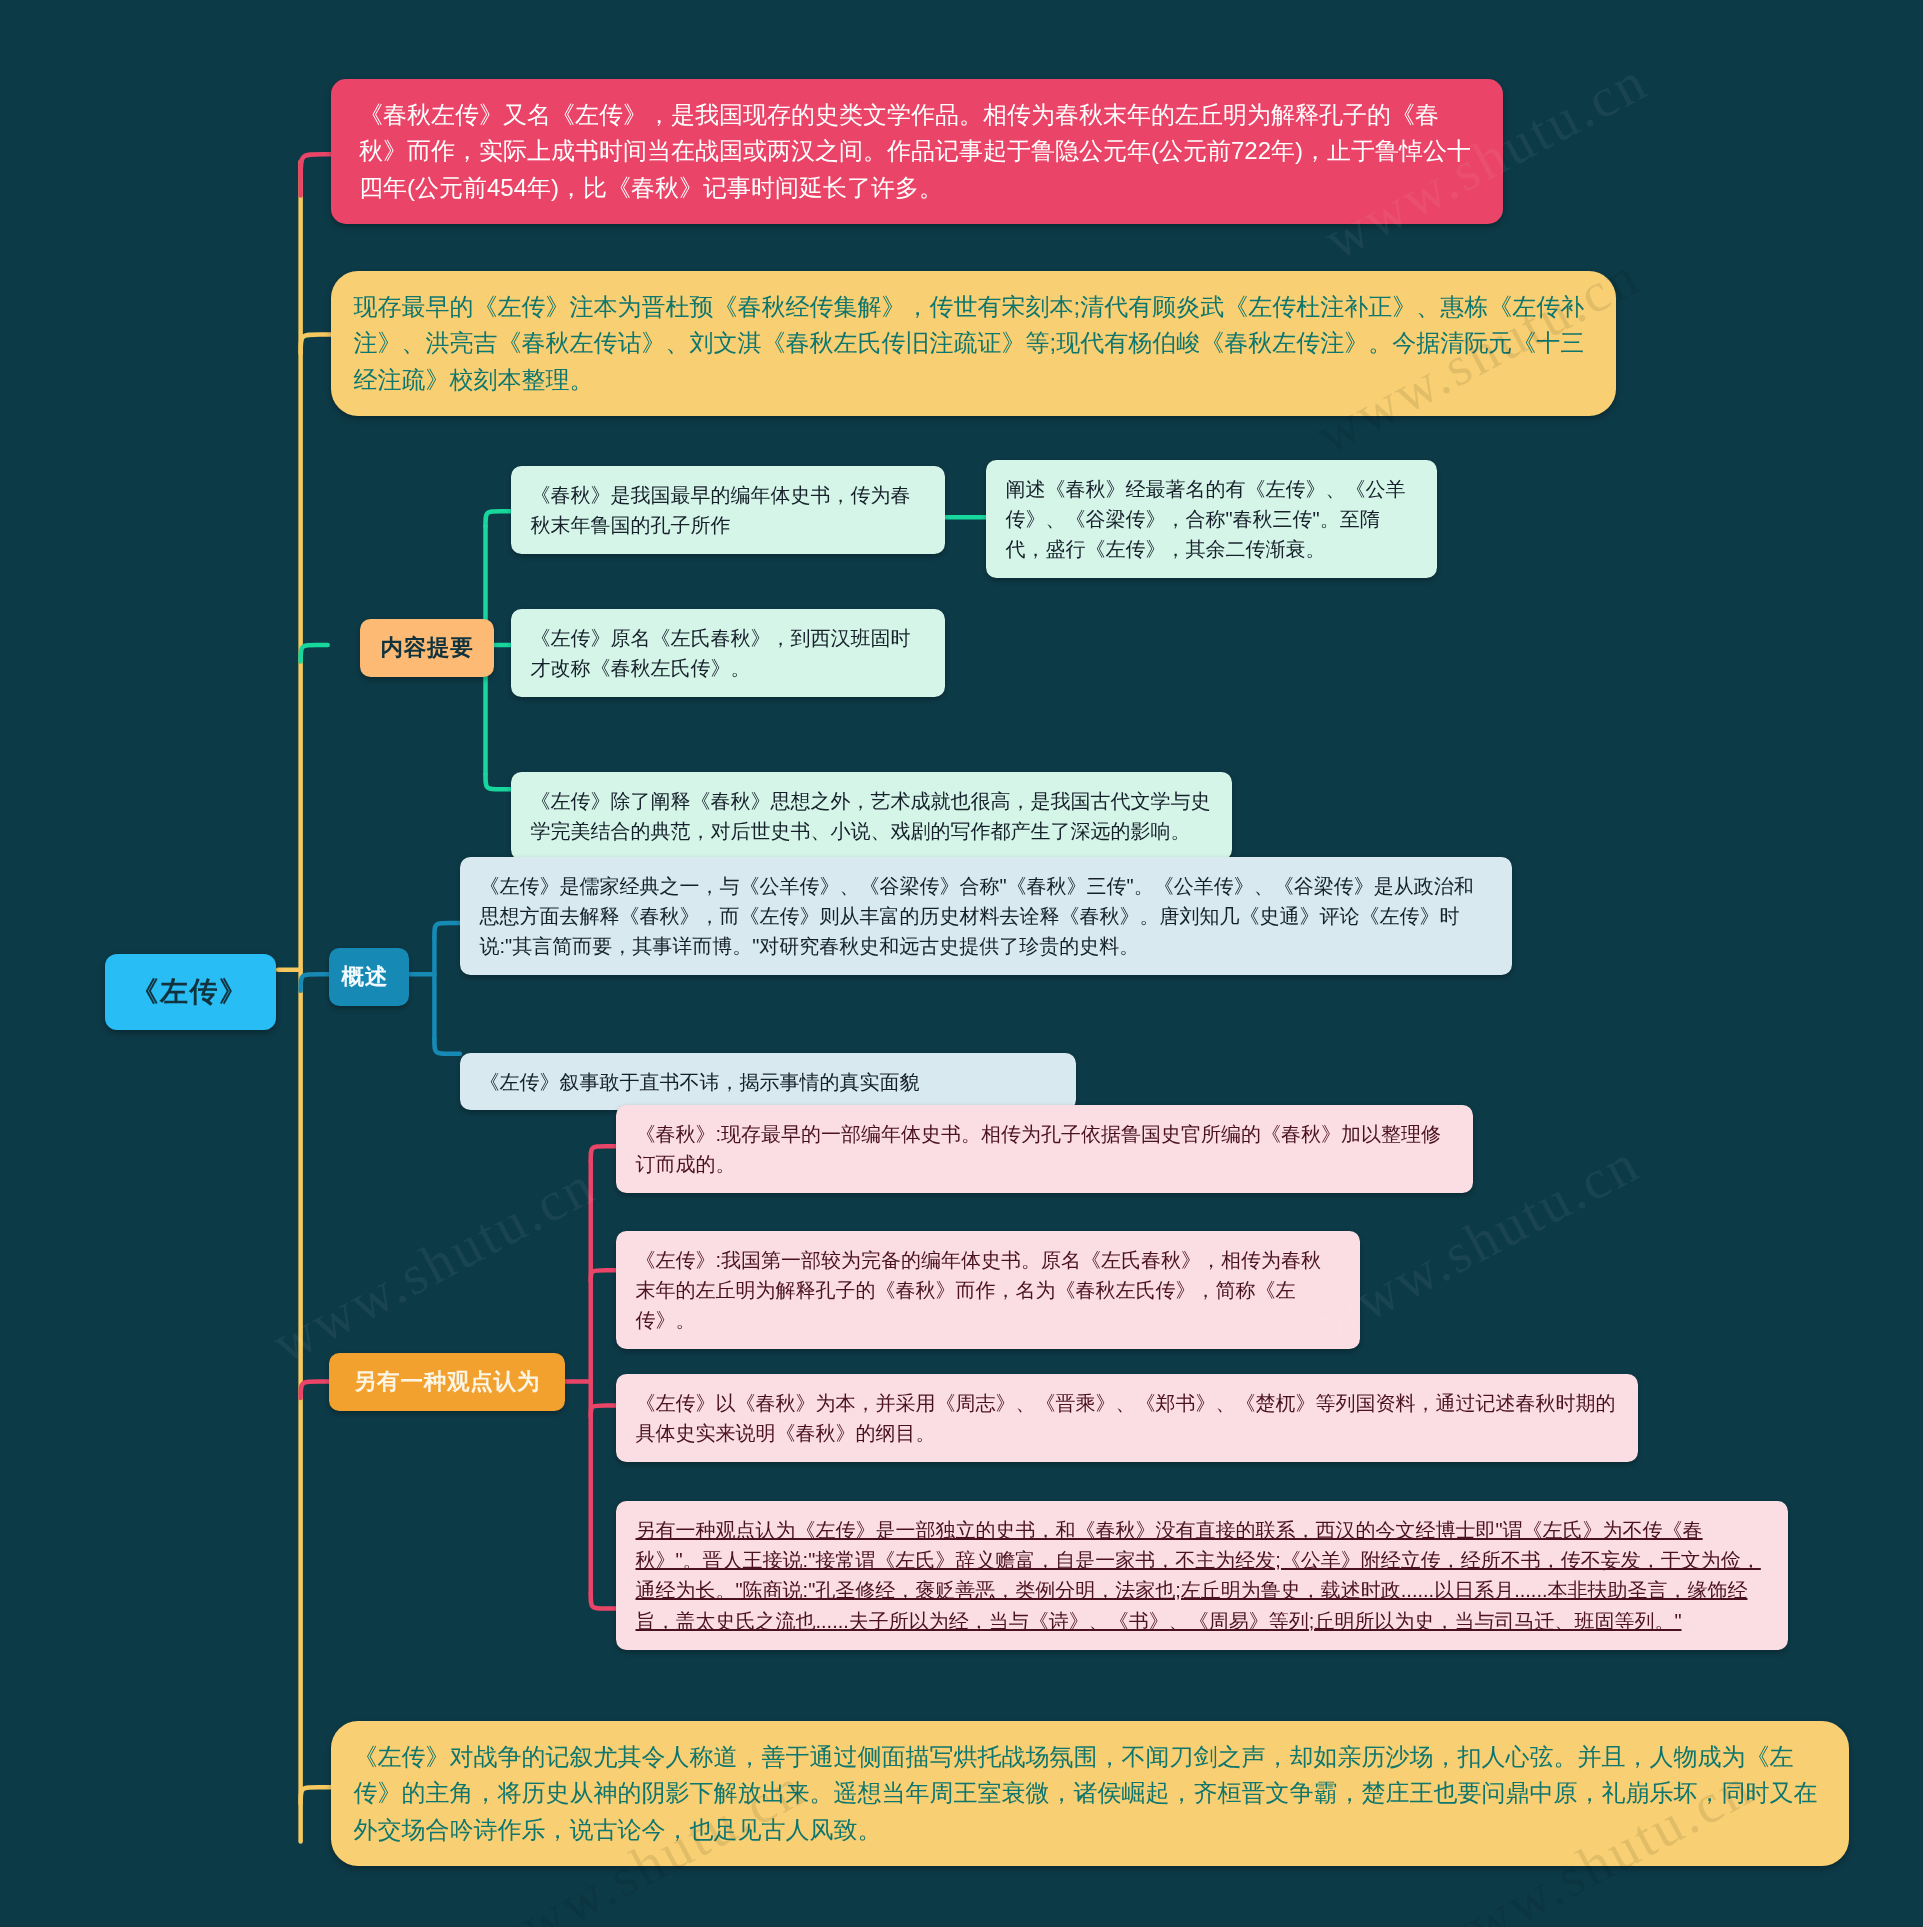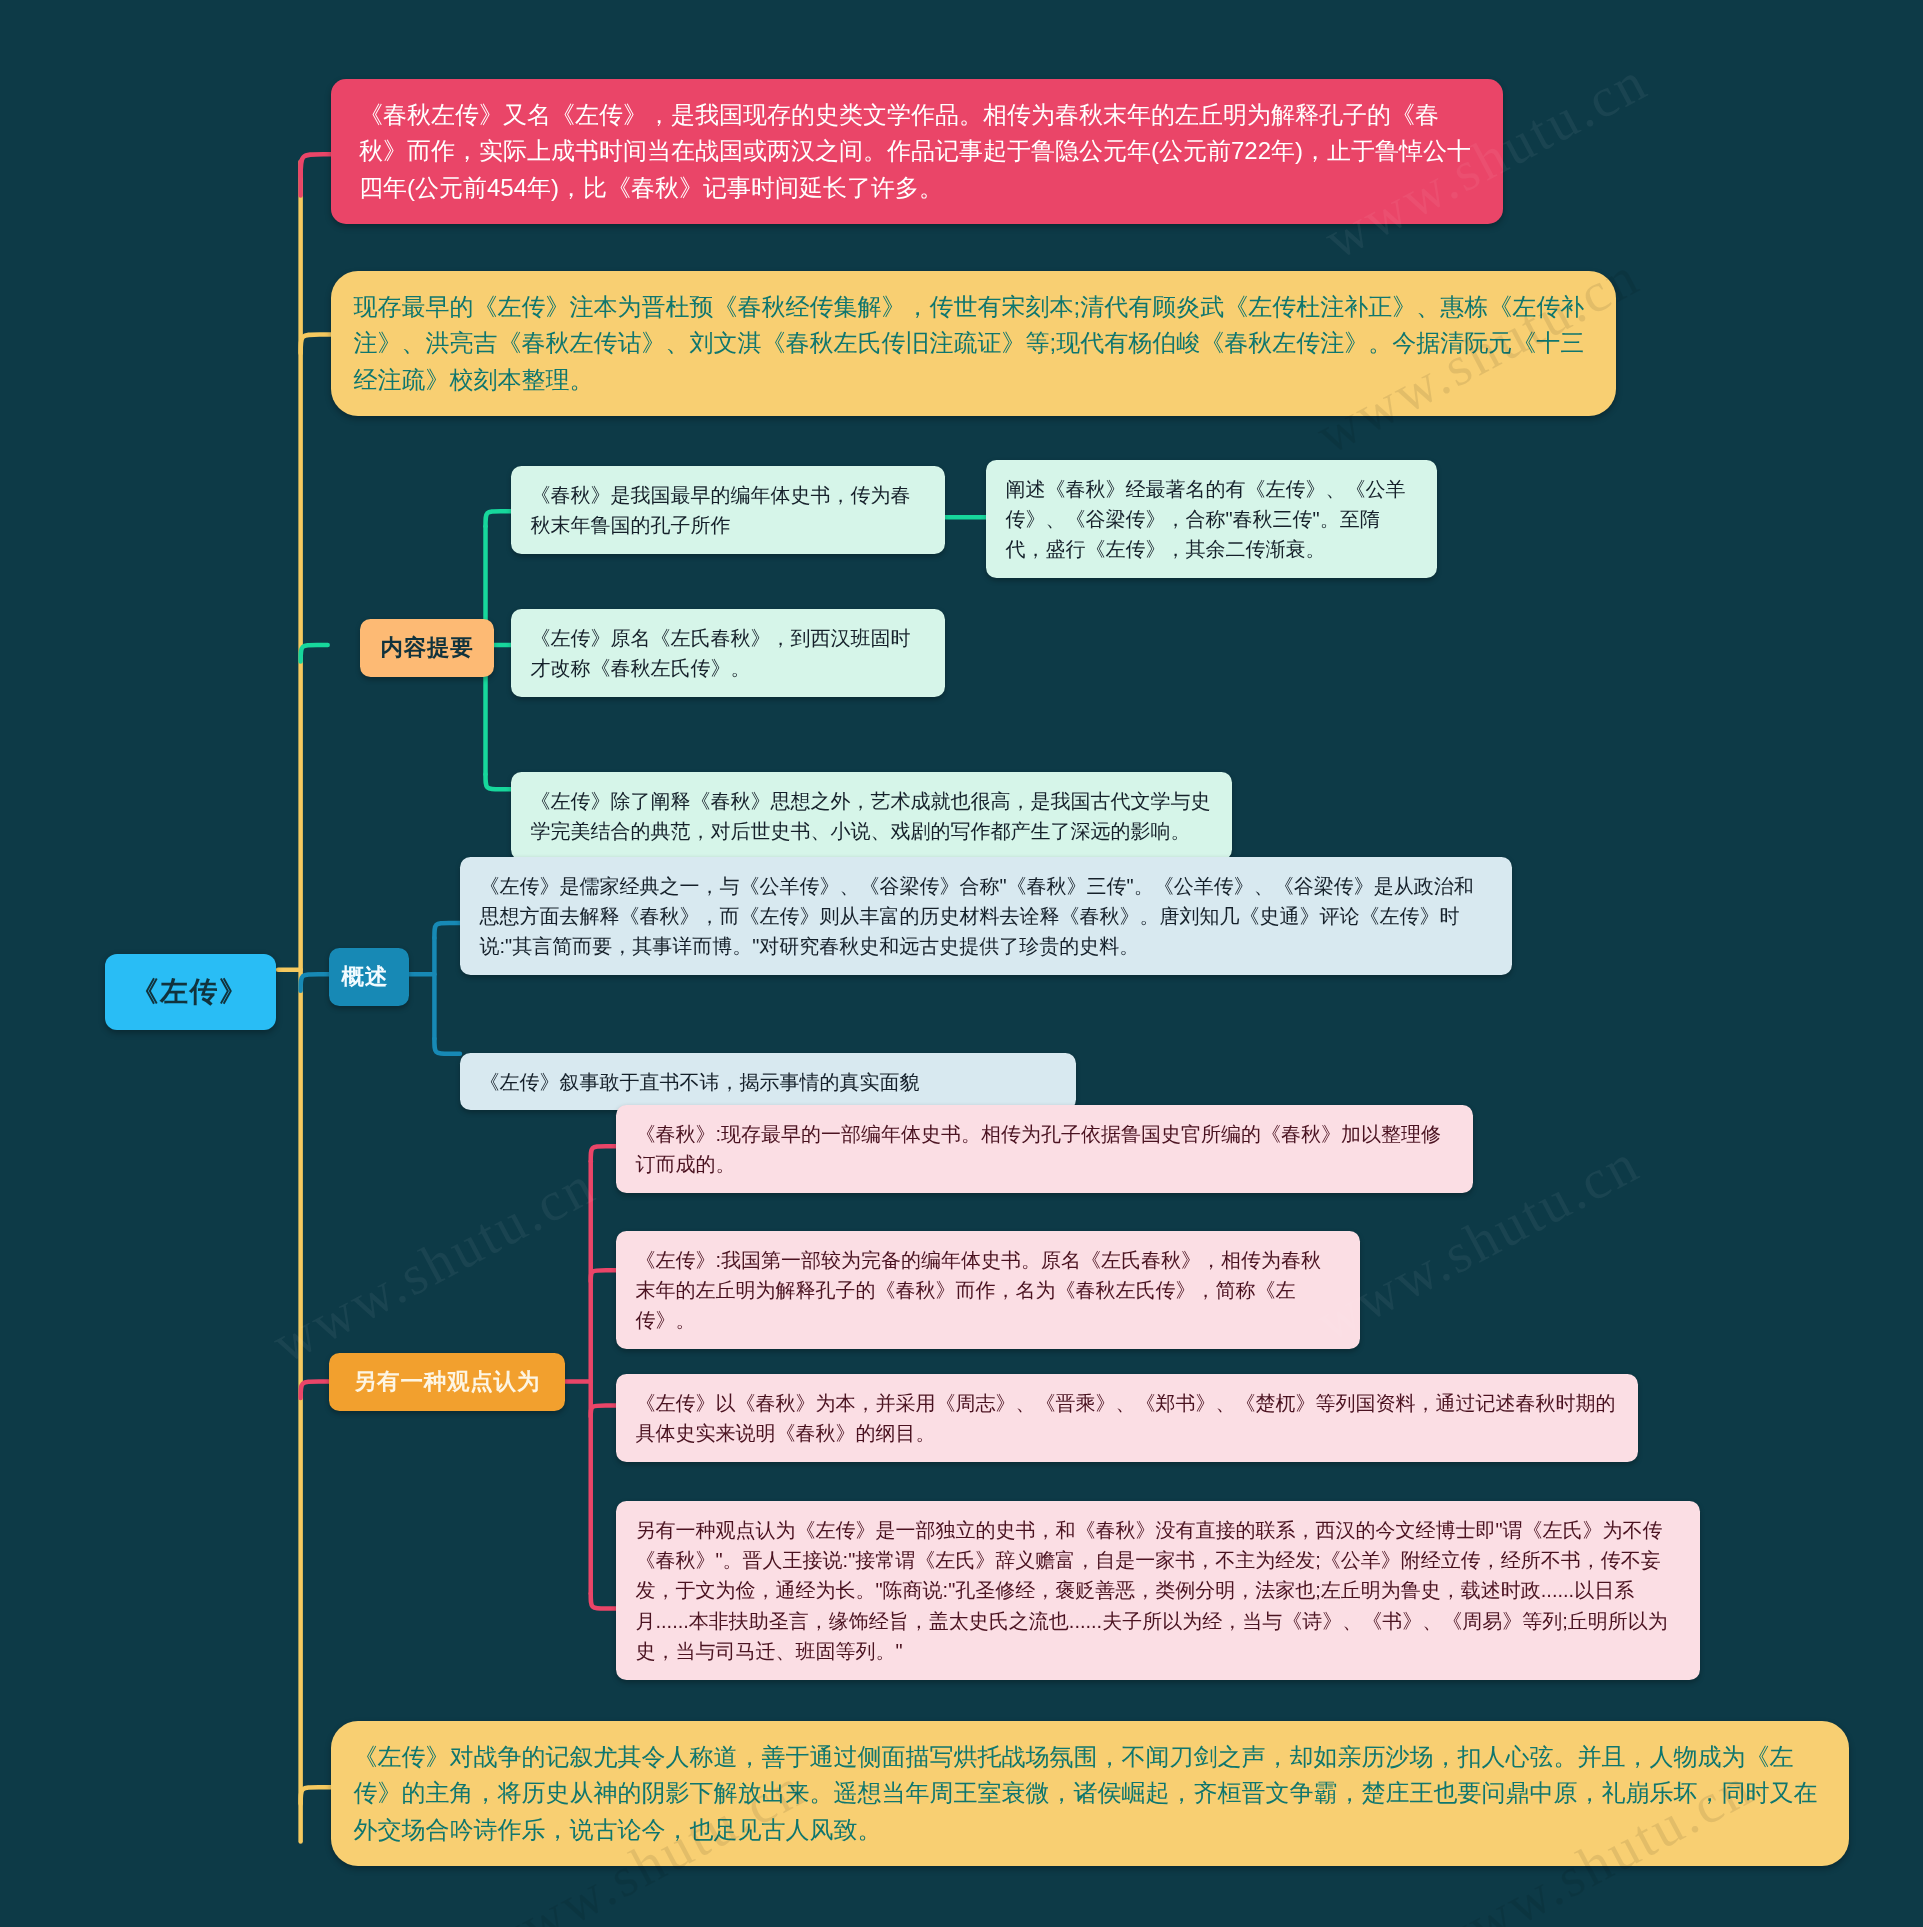--- a/index.html
+++ b/index.html
@@ -184,16 +184,16 @@
 <div class="node leaf-blue" style="left:460px; top:1053px; width:616px;">《左传》叙事敢于直书不讳，揭示事情的真实面貌</div>
 
 <div class="node branch branch-orange" style="left:329px; top:1353px; width:236px;">另有一种观点认为</div>
 
 <div class="node leaf-pink" style="left:616px; top:1105px; width:857px;">《春秋》:现存最早的一部编年体史书。相传为孔子依据鲁国史官所编的《春秋》加以整理修订而成的。</div>
 
 <div class="node leaf-pink" style="left:616px; top:1231px; width:744px;">《左传》:我国第一部较为完备的编年体史书。原名《左氏春秋》，相传为春秋末年的左丘明为解释孔子的《春秋》而作，名为《春秋左氏传》，简称《左传》。</div>
 
 <div class="node leaf-pink" style="left:616px; top:1374px; width:1022px;">《左传》以《春秋》为本，并采用《周志》、《晋乘》、《郑书》、《楚杌》等列国资料，通过记述春秋时期的具体史实来说明《春秋》的纲目。</div>
 
-<div class="node leaf-pink" style="left:616px; top:1501px; width:1084px;">另有一种观点认为《左传》是一部独立的史书，和《春秋》没有直接的联系，西汉的今文经博士即"谓《左氏》为不传《春秋》"。晋人王接说:"接常谓《左氏》辞义赡富，自是一家书，不主为经发;《公羊》附经立传，经所不书，传不妄发，于文为俭，通经为长。"陈商说:"孔圣修经，褒贬善恶，类例分明，法家也;左丘明为鲁史，载述时政......以日系月......本非扶助圣言，缘饰经旨，盖太史氏之流也......夫子所以为经，当与《诗》、《书》、《周易》等列;丘明所以为史，当与司马迁、班固等列。"</div>
+<div class="node leaf-pink" style="left:616px; top:1501px; width:1172px;text-decoration:underline;">另有一种观点认为《左传》是一部独立的史书，和《春秋》没有直接的联系，西汉的今文经博士即"谓《左氏》为不传《春秋》"。晋人王接说:"接常谓《左氏》辞义赡富，自是一家书，不主为经发;《公羊》附经立传，经所不书，传不妄发，于文为俭，通经为长。"陈商说:"孔圣修经，褒贬善恶，类例分明，法家也;左丘明为鲁史，载述时政......以日系月......本非扶助圣言，缘饰经旨，盖太史氏之流也......夫子所以为经，当与《诗》、《书》、《周易》等列;丘明所以为史，当与司马迁、班固等列。"</div>
 
 <div class="node bigyellow" style="left:331px; top:1721px; width:1518px;">《左传》对战争的记叙尤其令人称道，善于通过侧面描写烘托战场氛围，不闻刀剑之声，却如亲历沙场，扣人心弦。并且，人物成为《左传》的主角，将历史从神的阴影下解放出来。遥想当年周王室衰微，诸侯崛起，齐桓晋文争霸，楚庄王也要问鼎中原，礼崩乐坏，同时又在外交场合吟诗作乐，说古论今，也足见古人风致。</div>
 
 
 </body></html>

